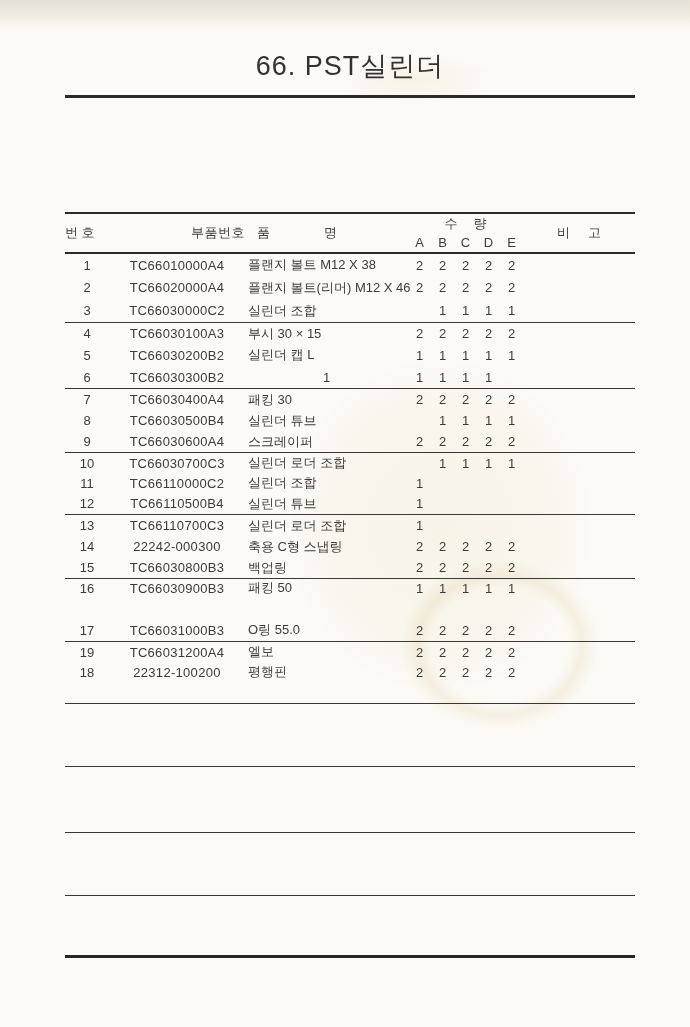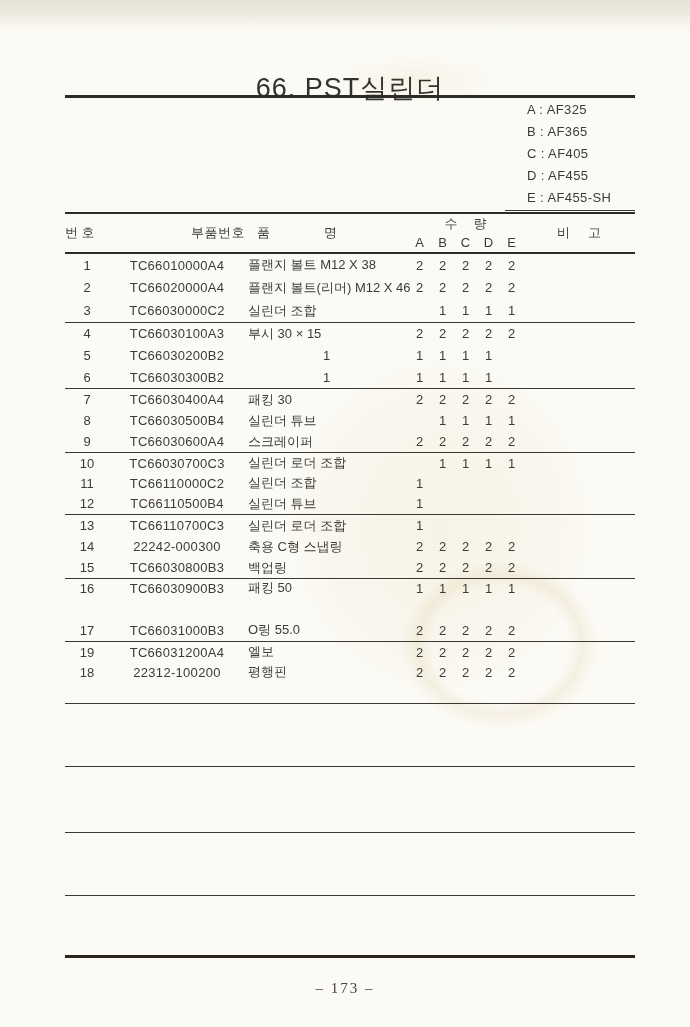--- a/index.html
+++ b/index.html
@@ -25,21 +25,21 @@
   }
   .stain-2 {
     left:400px; top:560px; width:200px; height:170px; border-radius:50%;
     background:radial-gradient(ellipse at center, rgba(206,178,104,0) 48%, rgba(199,168,92,0.13) 58%, rgba(206,178,104,0) 70%);
   }
   .stain-3 {
     left:330px; top:55px; width:170px; height:50px; border-radius:50%;
     background:radial-gradient(ellipse at center, rgba(210,185,120,0.12) 0%, rgba(210,185,120,0) 70%);
   }
   .page-title {
-    position:absolute; top:70px; left:65px; width:570px;
+    position:absolute; top:48px; left:65px; width:570px;
     text-align:center; font-size:27px; font-weight:500;
     letter-spacing:1px; color:#34322d;
   }
   .title-rule {
     position:absolute; top:95px; left:65px; width:570px; height:3px;
     background:#2d2b26;
   }
   .legend {
     position:absolute; top:99px; left:505px; width:130px;
     border-bottom:1.5px solid #3a3833; padding-bottom:1px;
@@ -87,27 +87,20 @@
 
 <div class="paper">
   <div class="top-band"></div>
   <div class="stain stain-1"></div>
   <div class="stain stain-2"></div>
   <div class="stain stain-3"></div>
 
   <h1 class="page-title">66. PST실린더</h1>
   <div class="title-rule"></div>
 
-  <div class="legend">
-    <div class="legend-item">A : AF325</div>
-    <div class="legend-item">B : AF365</div>
-    <div class="legend-item">C : AF405</div>
-    <div class="legend-item">D : AF455</div>
-    <div class="legend-item">E : AF455-SH</div>
-  </div>
 
   <div class="ptable">
     <div class="thead">
       <span class="h-no">번 호</span>
       <span class="h-part">부품번호</span>
       <span class="h-name">
         <span>품</span>
         <span>명</span>
       </span>
       <span class="h-qty">
@@ -168,20 +161,21 @@
     <span class="c-qty">2</span>
     <span class="c-qty">2</span>
     <span class="c-qty">2</span>
     <span class="c-qty">2</span>
     <span class="c-qty">2</span>
     <span class="c-rem"></span>
   </div>
           <div class="trow">
     <span class="c-no">5</span>
     <span class="c-part">TC66030200B2</span>
+    <span class="c-name">실린더 캡 L</span>
     <span class="c-qty">1</span>
     <span class="c-qty">1</span>
     <span class="c-qty">1</span>
     <span class="c-qty">1</span>
     <span class="c-qty">1</span>
     <span class="c-rem"></span>
   </div>
           <div class="trow">
     <span class="c-no">6</span>
     <span class="c-part">TC66030300B2</span>
@@ -346,14 +340,13 @@
     <span class="c-rem"></span>
   </div>
         </div>
         <div class="tsection" style="height: 63px;"></div>
         <div class="tsection" style="height: 66px;"></div>
         <div class="tsection" style="height: 63px;"></div>
         <div class="tsection thick" style="height: 62px;"></div>
       </div>
   </div>
 
-  <div class="page-number">– 173 –</div>
 </div>
 
 </body></html>

